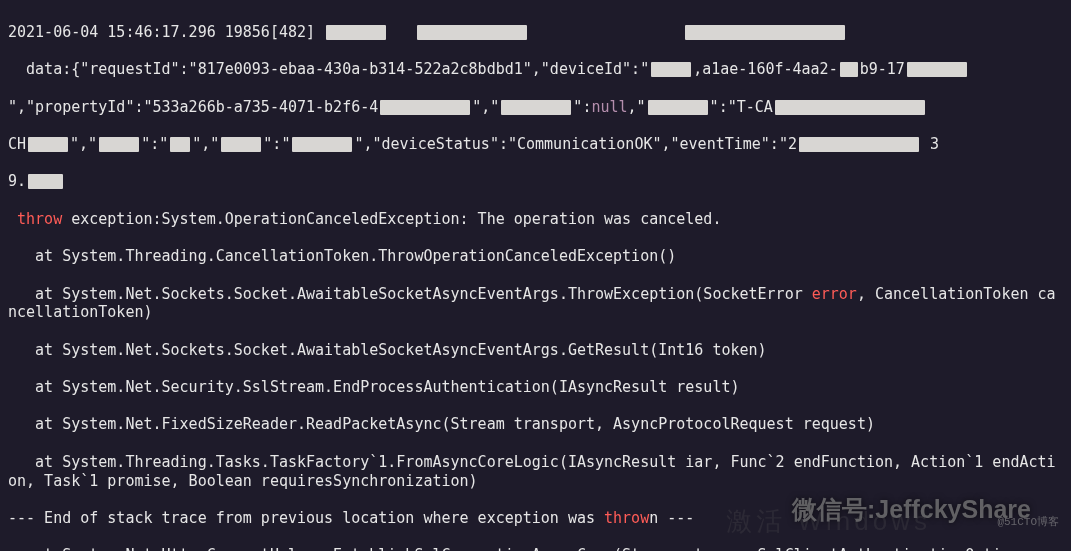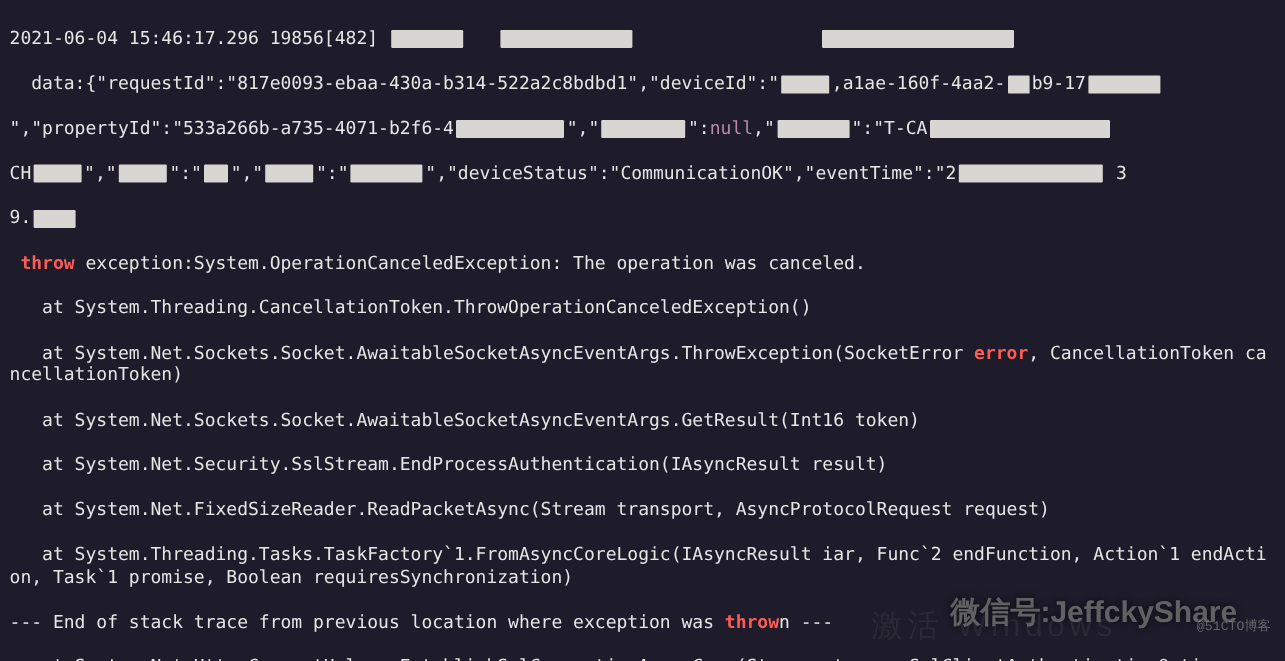--- a/index.html
+++ b/index.html
@@ -8,21 +8,21 @@
     font-size:15px;
     line-height:18.7px;
     color:#e6e6e6;
     white-space:pre-wrap;
     word-break:break-all;
     padding:4px 8px 8px 8px;
     letter-spacing:0;
   }
   .line{display:block;}
   .blot{background:#d8d6d3;border-radius:1px;display:inline-block;height:15px;vertical-align:middle;margin:0 2px;}
-  .kw-red{color:#ff5c57;font-weight:bold;text-align:center;}
+  .kw-red{color:#ff5c57;font-weight:normal;text-align:center;}
   .kw-purple{color:#b48ead;}
   .wm{
     position:absolute;right:40px;bottom:25px;font-family:Arial,"Microsoft YaHei",sans-serif;
     font-size:25px;font-weight:bold;color:rgba(130,130,130,0.7);text-shadow:0 0 6px rgba(0,0,0,.6);
     pointer-events:none;
     text-align:center;
   }
   .wm2{
     position:absolute;right:12px;bottom:22px;font-family:Liberation Mono, monospace;font-size:11px;
     color:rgba(150,150,150,0.6);pointer-events:none;

